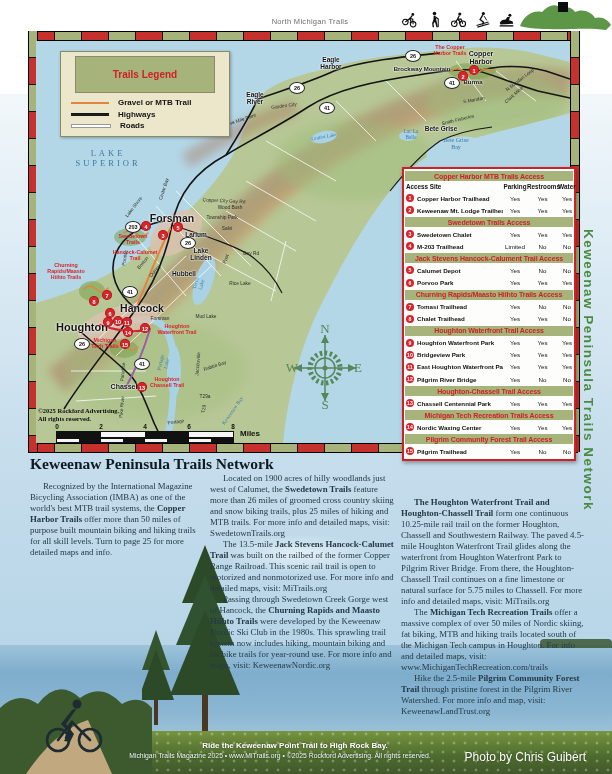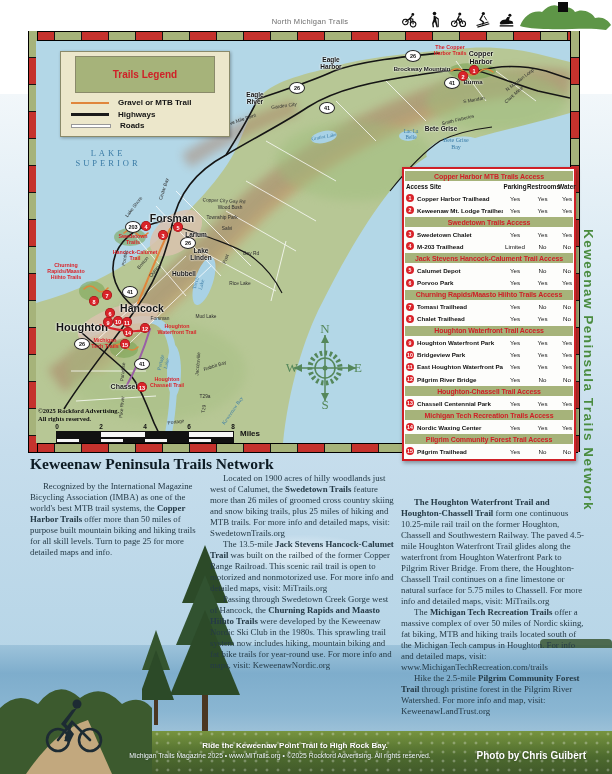--- a/index.html
+++ b/index.html
@@ -107,22 +107,22 @@
   .col2{left:210px;top:473px;width:186px}
   .col3{left:401px;top:497px;width:184px}
 
   .side-title{position:absolute;left:581px;top:229px;height:350px;writing-mode:vertical-rl;
     font-weight:bold;font-size:13.5px;letter-spacing:1.5px;color:#4a8c3f;z-index:3;white-space:nowrap}
 
   .footer-caption{position:absolute;left:90px;top:741px;width:410px;text-align:center;font-size:8px;
     font-weight:bold;color:#fff;z-index:4;text-shadow:0 0 2px rgba(0,0,0,.45)}
   .footer-credits{position:absolute;left:85px;top:752px;width:390px;text-align:center;font-size:6.8px;
     color:#eef5fa;z-index:4;text-shadow:0 0 2px rgba(0,0,0,.4)}
-  .photo-credit{position:absolute;left:460px;top:750px;width:126px;text-align:right;font-size:10px;
-    font-weight:bold;color:#fff;z-index:4;text-shadow:0 0 2px rgba(0,0,0,.45)}
+  .photo-credit{position:absolute;left:460px;top:750px;width:126px;text-align:right;font-size:12px;
+    font-weight:normal;color:#fff;z-index:4;text-shadow:0 0 2px rgba(0,0,0,.45)}
 </style>
 </head>
 <body>
 
 <div class="header-title">North Michigan Trails</div>
 <div class="header-icons" id="header-icons">
     <span class="hicon"><svg viewBox="0 0 20 20">
         <g transform="rotate(16 10 10)">
           <circle cx="5" cy="14.5" r="3.2" fill="none" stroke="#0e0e0e" stroke-width="1.3"></circle>
           <circle cx="14.5" cy="14.5" r="3.2" fill="none" stroke="#0e0e0e" stroke-width="1.3"></circle>

